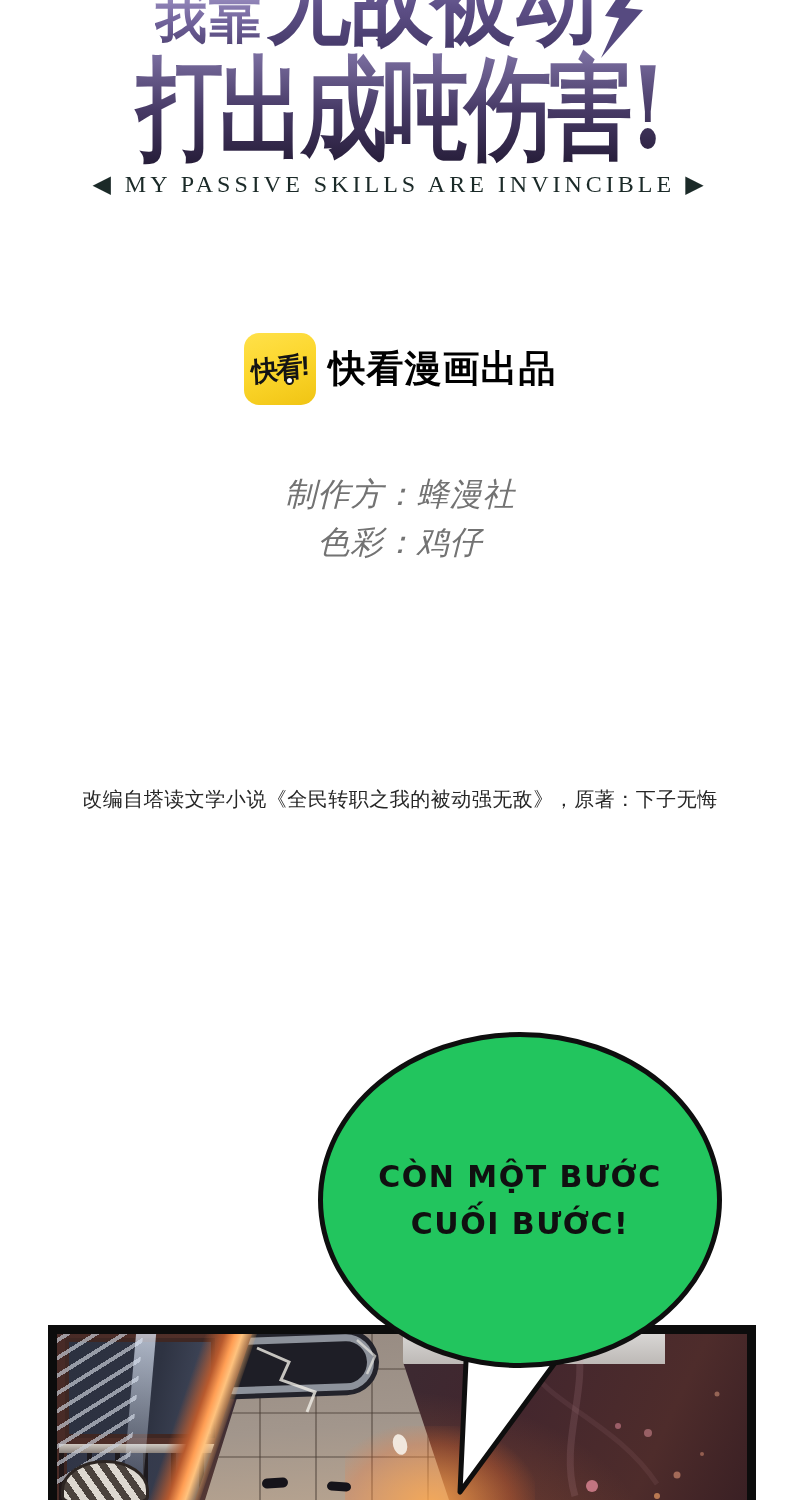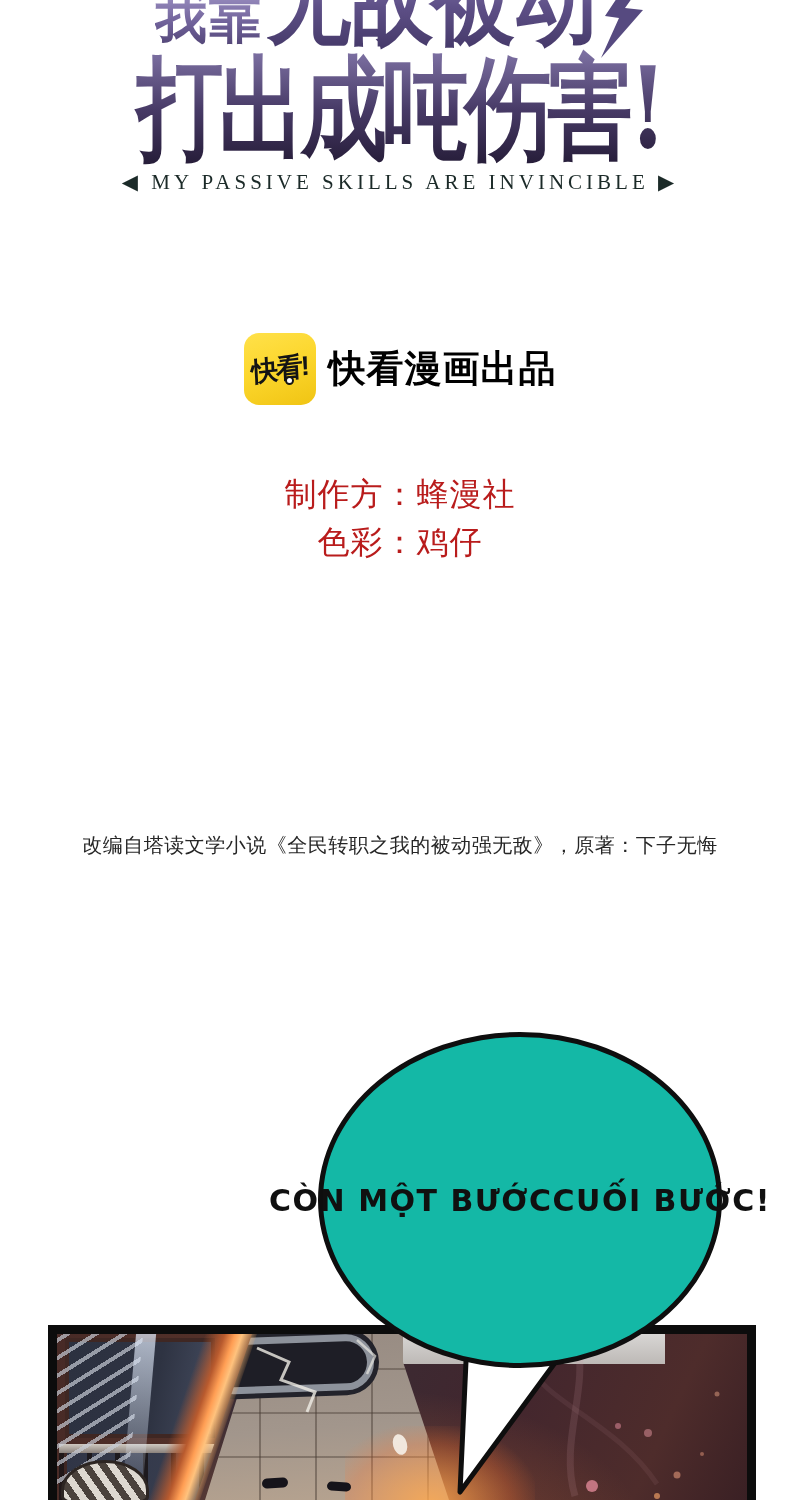--- a/index.html
+++ b/index.html
@@ -46,21 +46,21 @@
     position:absolute;top:34px;left:0;width:100%;text-align:center;
     font-family:"DejaVu Serif","Liberation Serif",serif;font-weight:bold;
     font-size:86px;letter-spacing:-4px;white-space:nowrap;
     background:linear-gradient(180deg,#8d81b5 0%,#473a66 50%,var(--title-purple-dark) 88%);
     -webkit-background-clip:text;background-clip:text;color:transparent;
     transform:scaleY(1.3);transform-origin:50% 0;
   }
   .title-subtitle{
     position:absolute;top:170px;left:0;width:100%;text-align:center;
     font-family:"Liberation Serif","DejaVu Serif",serif;
-    font-size:21px;letter-spacing:4px;color:var(--subtitle-ink);
+    font-size:24px;letter-spacing:4px;color:var(--subtitle-ink);
     white-space:nowrap;
   }
 
   
   .publisher-row{
     position:absolute;top:333px;left:0;width:100%;
     display:flex;justify-content:center;align-items:center;gap:13px;
   }
   .kuaikan-logo{
     width:72px;height:72px;border-radius:15px;
@@ -76,27 +76,27 @@
     position:absolute;right:22px;bottom:20px;width:9px;height:9px;border-radius:50%;
     background:#fff;border:2px solid #141414;
   }
   .publisher-label{
     font-size:37px;font-weight:bold;color:#000000;letter-spacing:1px;white-space:nowrap;
   }
 
   
   .credits{
     position:absolute;top:470px;left:0;width:100%;text-align:center;
-    font-size:32px;line-height:48px;color:#b91c1c;letter-spacing:1px;
+    font-size:32px;line-height:48px;color:#737373;letter-spacing:1px;font-style:italic;
   }
 
   
   .adaptation{
     position:absolute;top:786px;left:0;width:100%;text-align:center;
-    font-size:20px;color:#262626;letter-spacing:.5px;white-space:nowrap;margin-top:46px;
+    font-size:20px;color:#262626;letter-spacing:.5px;white-space:nowrap;
   }
 
   
   .panel{
     position:absolute;left:48px;top:1325px;width:708px;height:175px;
     background:#0c0c0c;padding:9px 9px 0 9px;z-index:1;
   }
   .panel-inner{
     position:relative;width:100%;height:100%;overflow:hidden;
     background:
@@ -148,22 +148,22 @@
   .stone-spot{left:336px;top:100px;width:14px;height:21px;border-radius:50%;
     background:#f5efe6;transform:rotate(-15deg);opacity:.92;}
   .pill-a{left:205px;top:144px;width:26px;height:10px;border-radius:5px;background:#15131a;transform:rotate(-4deg);}
   .pill-b{left:270px;top:148px;width:24px;height:9px;border-radius:5px;background:#15131a;transform:rotate(3deg);}
   .panel-svg{position:absolute;left:0;top:0;width:100%;height:100%;}
 
   
   .bubble-tail{position:absolute;left:440px;top:1300px;width:160px;height:200px;z-index:2;}
   .bubble{
     position:absolute;left:318px;top:1032px;width:404px;height:336px;z-index:3;
-    background:#14b8a6;border:5px solid #0e0e0e;border-radius:50%;
-    display:flex;flex-direction:row;align-items:center;justify-content:center;
+    background:#22c55e;border:5px solid #0e0e0e;border-radius:50%;
+    display:flex;flex-direction:column;align-items:center;justify-content:center;
   }
   .bubble-line{
     font-family:"DejaVu Sans","Liberation Sans",sans-serif;
     font-weight:bold;font-size:30px;line-height:47px;letter-spacing:1.5px;
     color:#101010;white-space:nowrap;
   }
 </style>
 </head>
 <body>
 

